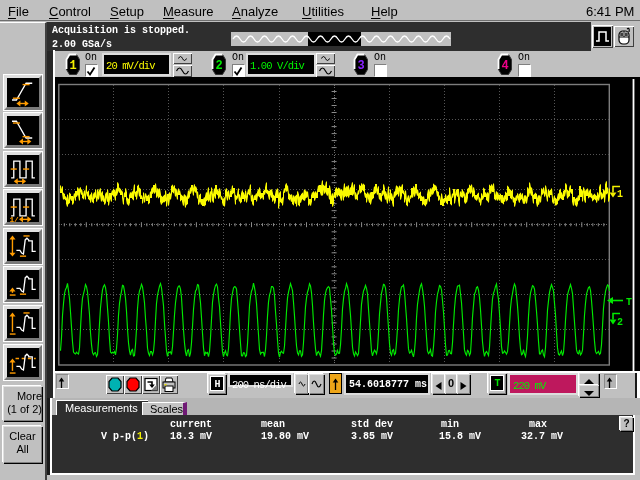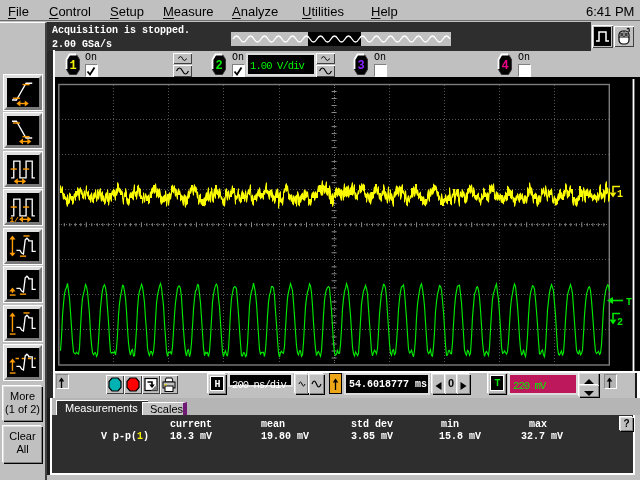--- a/index.html
+++ b/index.html
@@ -84,21 +84,21 @@
           <line x1="17" y1="4.5" x2="24" y2="4.5" stroke="#ff9c00" stroke-width="1.6"></line>
         </svg></div>
 <div class="sbtn" style="top:322px"><svg width="32" height="29" viewBox="0 0 33 33">
           <line x1="4.5" y1="14" x2="4.5" y2="26" stroke="#ff9c00" stroke-width="1.6"></line>
           <polygon points="4.5,12 1.0,16.5 8.0,16.5" fill="#ff9c00"></polygon>
           <line x1="1.5" y1="28.5" x2="8" y2="28.5" stroke="#ff9c00" stroke-width="1.6"></line>
           <line x1="8" y1="12" x2="31" y2="12" stroke="#ff9c00" stroke-width="1.8" stroke-dasharray="4 3"></line>
           <polyline points="9,21 13,21 15,24 17,25 19,9 21,7 23,9 23,10 27,10 27,22 31,22" stroke="#ffffff" stroke-width="1.5" fill="none"></polyline>
         </svg></div>
 
-<div class="rsd2" style="position:absolute;left:3px;top:363px;width:39px;height:35px;text-align:center;font-size:11px;line-height:13px;padding-top:4px">More<br>(1 of 2)</div>
+<div class="rsd2" style="position:absolute;left:3px;top:363px;width:39px;height:35px;text-align:right;font-size:11px;line-height:13px;padding-top:4px">More<br>(1 of 2)</div>
 <div class="rsd2" style="position:absolute;left:3px;top:403px;width:39px;height:37px;text-align:center;font-size:11px;line-height:13px;padding-top:4px">Clear<br>All</div>
 </div>
 
 <div style="position:absolute;left:47px;top:22px;width:544px;height:29px;background:#2e2e2e">
 <div class="mt10" style="position:absolute;left:5px;top:3px;color:#fff">Acquisition is stopped.</div>
 <div class="mt10" style="position:absolute;left:5px;top:17px;color:#fff">2.00 GSa/s</div>
 <div style="position:absolute;left:183px;top:9px;width:222px;height:16px;background:#c0c0c0;border:1px solid #2e2e2e">
 <svg width="220" height="14">
 <rect x="77" y="0" width="53" height="14" fill="#000"></rect>
 <path d="M2,7 q3.5,-6 7,0 t7,0 t7,0 t7,0 t7,0 t7,0 t7,0 t7,0 t7,0 t7,0 t7,0 t7,0 t7,0 t7,0 t7,0 t7,0 t7,0 t7,0 t7,0 t7,0 t7,0 t7,0 t7,0 t7,0 t7,0 t7,0 t7,0 t7,0 t7,0 t7,0 t7,0" fill="none" stroke="#fff" stroke-width="1.3"></path>
@@ -125,20 +125,23 @@
 <div style="position:absolute;left:65px;top:53px;width:16px;height:23px">
 <svg width="16" height="23">
 <polygon points="4.5,1.5 11.5,1.5 14.5,6.5 14.5,16.5 11.5,21.5 4.5,21.5 1.5,16.5 1.5,6.5" fill="#000" stroke="#333" stroke-width="1"></polygon>
 <polyline points="1.5,16 1.5,6.5 4.5,1.5 11.5,1.5" fill="none" stroke="#fff" stroke-width="1.8"></polyline>
 <text x="8.2" y="16" text-anchor="middle" font-family="Liberation Mono, monospace" font-weight="bold" font-size="12px" fill="#f2ef00">1</text>
 </svg></div>
 <div style="position:absolute;left:85px;top:52px;color:#000;font-family:&quot;Liberation Mono&quot;, monospace;font-size:10px;line-height:11px;white-space:pre">On</div>
 <div style="position:absolute;left:85px;top:63.5px;width:12px;height:12px;background:#fff;box-shadow:inset 1px 1px 0 #808080, 1px 1px 0 #fff"><svg width="12" height="12">
         <polyline points="2.5,5.5 5,8.5 9.5,1.5" fill="none" stroke="#000" stroke-width="1.8"></polyline>
       </svg></div>
+<div style="position:absolute;left:102px;top:53px;width:69px;height:23px;background:#000;border:2px solid #dcdcdc">
+      <div class="fld" style="position:absolute;left:2px;top:5px;color:#fdfd00">20 mV/div</div>
+    </div>
 <div class="rsd" style="position:absolute;left:172.5px;top:53px;width:19px;height:11px">
 <svg width="17" height="9" style="position:absolute;left:1px;top:1px">
         <path d="M4.5,4.5 q2,-4 4,0 q2,4 4,0" fill="none" stroke="#000" stroke-width="1"></path>
       </svg>
     </div>
 <div class="rsd" style="position:absolute;left:172.5px;top:64.5px;width:19px;height:12px">
 <svg width="17" height="10" style="position:absolute;left:1px;top:1px">
         <path d="M2.5,5 q3,-6 6,0 q3,6 6,0" fill="none" stroke="#000" stroke-width="1.2"></path>
       </svg>
     </div>

